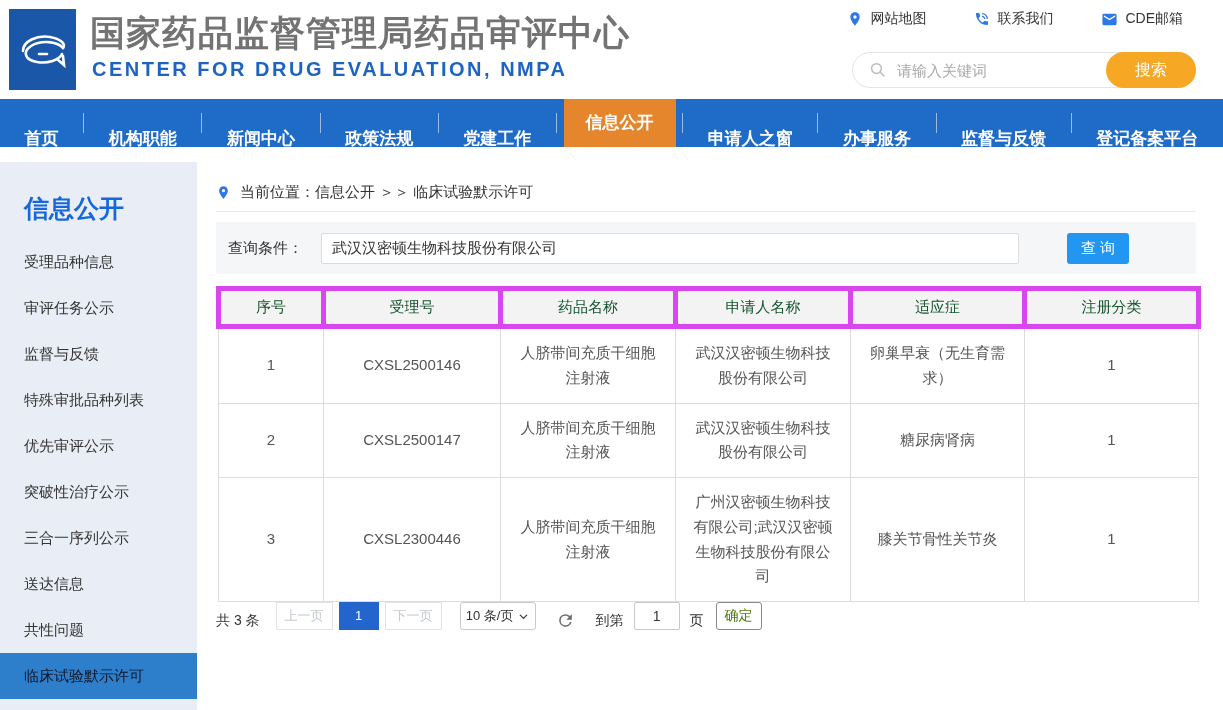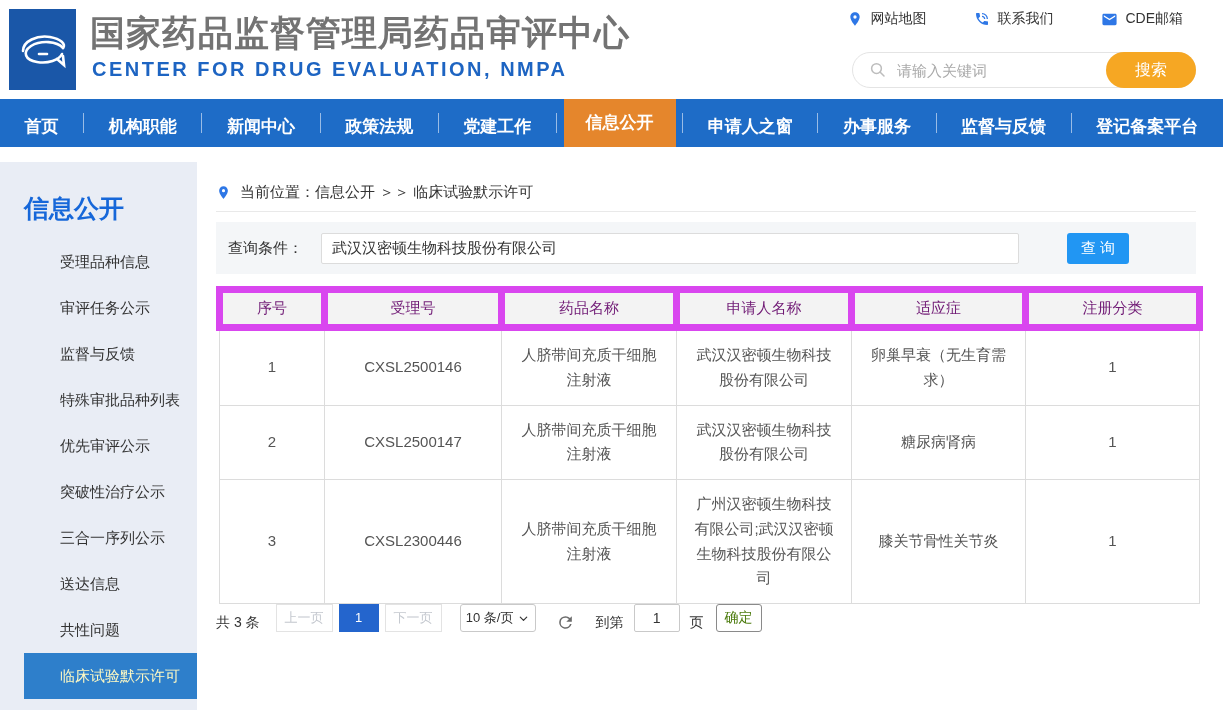--- a/index.html
+++ b/index.html
@@ -22,45 +22,45 @@
     color:#555; padding-left:10px; font-family:inherit; }
   .search-bar input::placeholder { color:#a9a9a9; }
   .search-icon-wrap { padding-left:16px; display:flex; align-items:center; }
   .search-btn { width:90px; height:36px; margin:-1px; border:none; border-radius:18px;
     background:#f6a723; color:#fff; font-size:16px; cursor:pointer; font-family:inherit; }
 
   
   .nav { position:absolute; left:0; top:99px; width:1223px; height:48px; background:#1e6cc7;
     display:flex; align-items:center; justify-content:space-evenly; }
   .nav-item { color:#fff; font-size:17px; font-weight:bold; height:48px; line-height:48px;
-    padding:4px 18px; cursor:pointer; white-space:nowrap; }
+    padding:16px 18px; cursor:pointer; white-space:nowrap; }
   .nav-item.active { background:#e5862c; padding:0 22px; }
   .nav-divider { width:1px; height:20px; background:rgba(255,255,255,.55); }
 
   
   .sidebar { position:absolute; left:0; top:162px; width:197px; height:548px; background:#e9edf5; }
   .sidebar-title { font-size:25px; font-weight:bold; color:#1667d9; padding:30px 0 14px 24px; }
-  .side-item { height:46px; line-height:46px; padding-left:36px; font-size:15px; color:#333;
-    cursor:pointer; white-space:nowrap;margin-left:24px; }
-  .side-item.active { background:#2e7fcb; color:#fef9c3; }
+  .side-item { height:46px; line-height:46px; padding-left:24px; font-size:15px; color:#333;
+    cursor:pointer; white-space:nowrap; }
+  .side-item.active { background:#2e7fcb; color:#0f172a; }
 
   
   .main { position:absolute; left:216px; top:174px; width:980px; }
   .breadcrumb { height:38px; display:flex; align-items:center; gap:9px; font-size:15px; color:#333;
     border-bottom:1px solid #e9e9e9; }
   .query-panel { margin-top:10px; height:52px; background:#f4f6f8; display:flex; align-items:center; }
   .query-label { font-size:15px; color:#333; margin-left:12px; }
   .query-input { width:698px; height:31px; margin-left:18px; border:1px solid #dcdcdc; border-radius:2px;
     padding:0 10px; font-size:15px; color:#333; outline:none; background:#fff; font-family:inherit; }
   .query-btn { margin-left:48px; width:62px; height:31px; background:#2196f3; color:#fff; border:none;
     border-radius:3px; font-size:15px; cursor:pointer; font-family:inherit; }
 
   table.results { margin-top:12px; width:980px; border-collapse:collapse; table-layout:fixed; }
-  table.results th { background:#f3f3f3; border:7px solid #d946ef; height:38px; font-weight:normal;
-    font-size:15px; color:#701a75; }
+  table.results th { background:#f3f3f3; border:5px solid #d946ef; height:38px; font-weight:normal;
+    font-size:15px; color:#14532d; }
   table.results td { border:1px solid #dcdcdc; text-align:center; font-size:15px; color:#555;
     padding:12px 16px; line-height:1.65; word-break:break-all; }
 
   .pagination { display:flex; align-items:flex-end; font-size:14px; color:#333; }
   .pg-total { margin-right:16px; white-space:nowrap; }
   .pg-btn { width:57px; height:28px; line-height:26px; text-align:center; border:1px solid #e3e3e3;
     background:#fff; color:#c4c8cf; font-size:13px; cursor:pointer; margin-right:6px; }
   .pg-cur { width:40px; height:28px; line-height:28px; text-align:center; background:#2465cd;
     color:#fff; font-size:13px; cursor:pointer; margin-right:6px; }
   .pg-size { margin-left:12px; width:76px; height:28px; border:1px solid #c9c9c9; border-radius:3px;

